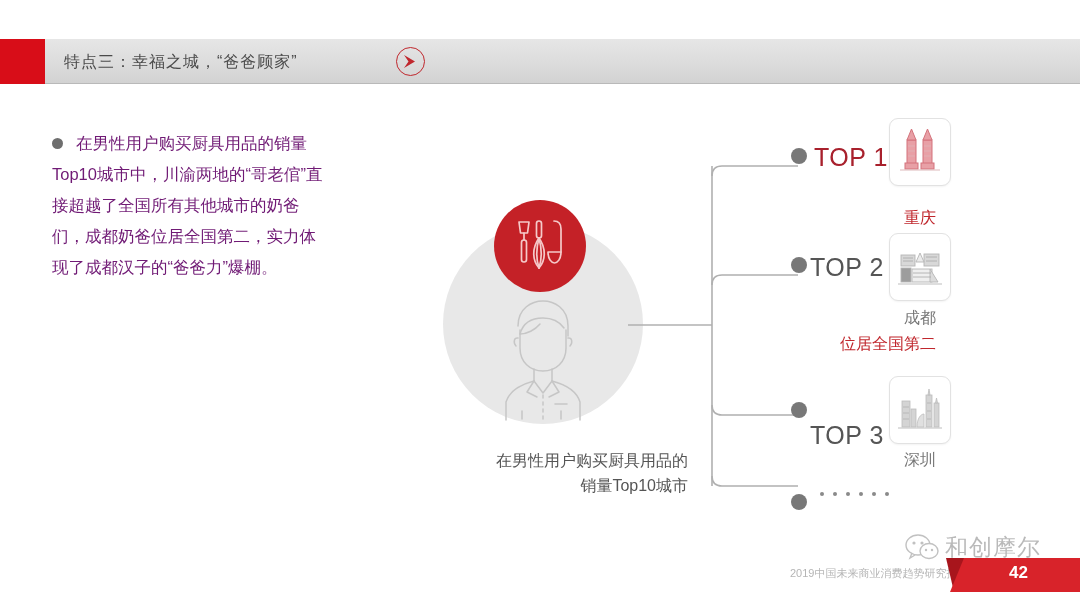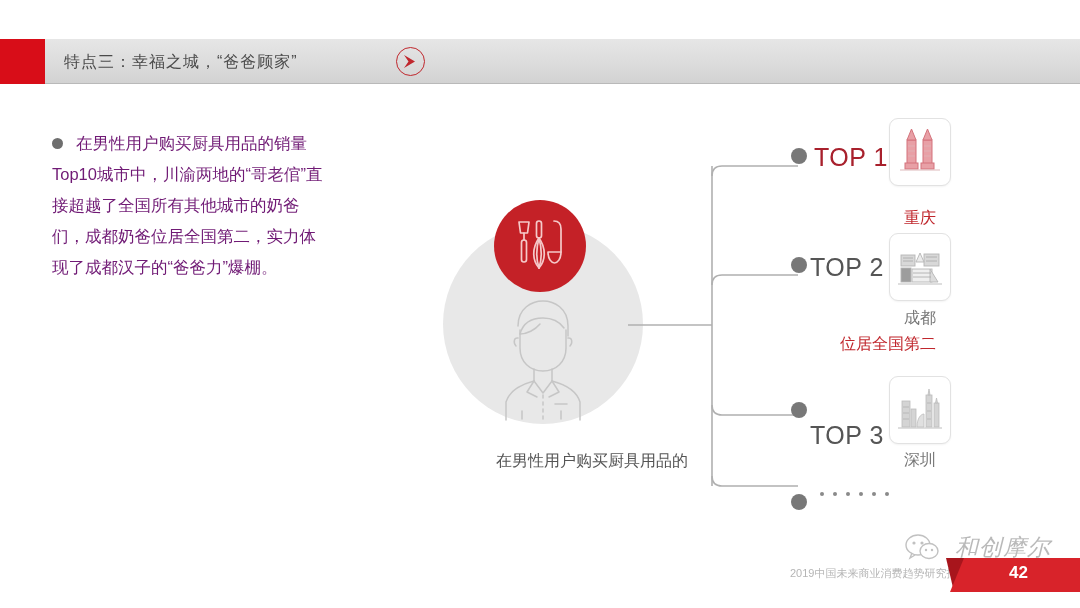--- a/index.html
+++ b/index.html
@@ -114,23 +114,22 @@
     position:absolute; right:112px; top:558px; width:22px; height:34px;
     background:#a8151c;
     clip-path:polygon(0 0, 22px 0, 22px 34px, 8px 34px);
   }
   .page-number {
     position:absolute; right:52px; top:563px;
     font-size:17px; color:#ffffff; font-weight:bold;
   }
   .watermark {
     position:absolute; left:905px; top:532px;
-    display:flex; align-items:center; gap:16px;
+    display:flex; align-items:center; gap:6px;
     opacity:0.42;
-    font-style:italic;
   }
   .watermark-text {
     font-size:23px; color:#5a5a5a; letter-spacing:1px; white-space:nowrap;
   }
 </style>
 </head>
 <body>
 
 <div class="header-bar"></div>
 <div class="header-red-block"></div>
@@ -192,20 +191,21 @@
 
       <path d="M68 108 L80 108"></path>
       <path d="M35 115 L35 123"></path>
       <path d="M74 115 L74 123"></path>
     </g>
   </svg>
 </div>
 
 <div class="center-caption">
   <div>在男性用户购买厨具用品的</div>
+  <div>销量Top10城市</div>
 </div>
 
 <div class="tree">
   <svg width="200" height="400" viewBox="0 0 200 400" aria-hidden="true">
     <g fill="none" stroke="#b0b0b0" stroke-width="1.6">
 
       <line x1="0" y1="205" x2="84" y2="205"></line>
 
       <line x1="84" y1="46" x2="84" y2="366"></line>
 

